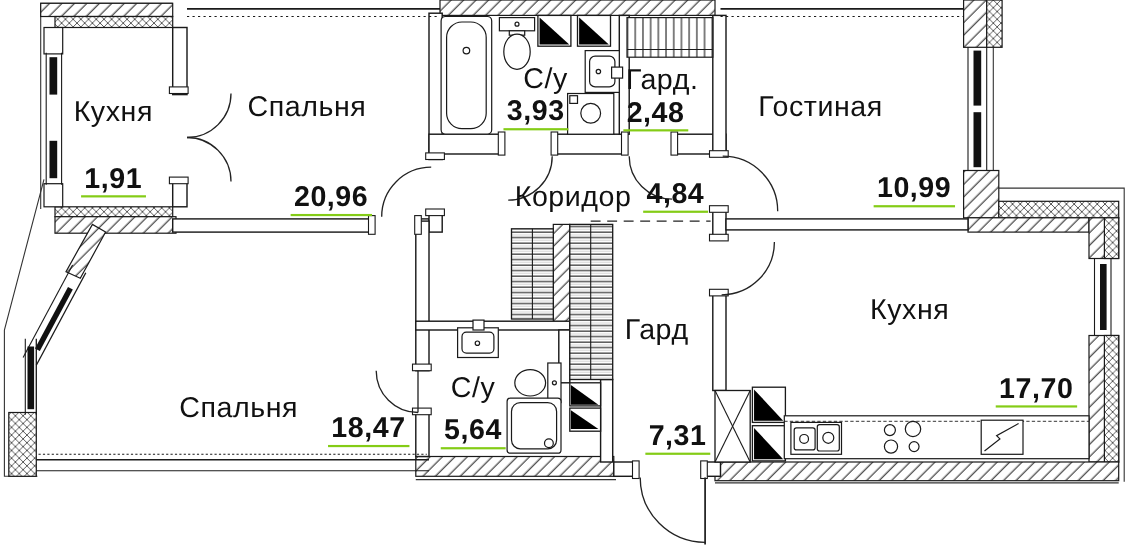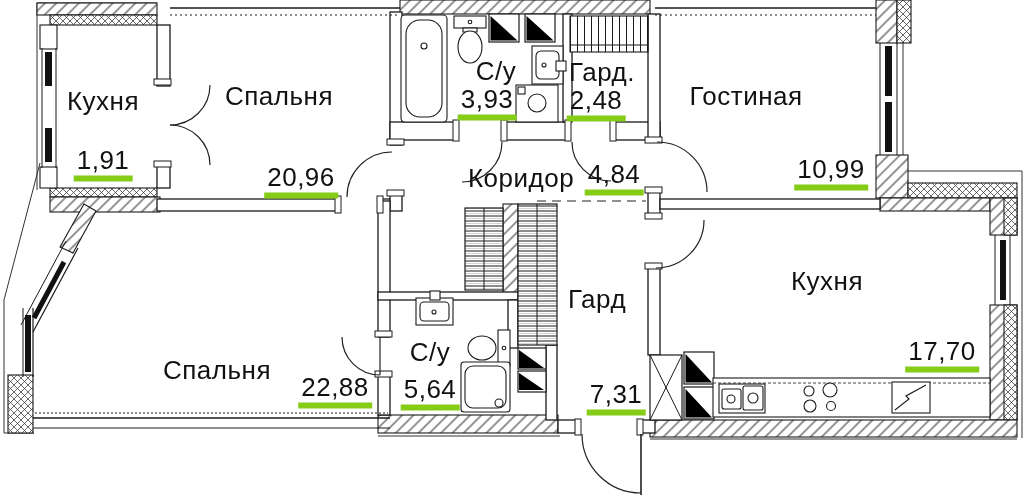--- a/index.html
+++ b/index.html
@@ -1,21 +1,21 @@
 <!DOCTYPE html>
 <html><head>
 <meta charset="utf-8">
 <style>
   html,body{margin:0;padding:0;background:#fff;}
   #stage{position:relative;width:1031px;height:500px;background:#fff;overflow:hidden;
          font-family:"Liberation Sans","DejaVu Sans",sans-serif;}
   #stage svg{position:absolute;left:0;top:0;}
   .lbl{position:absolute;transform:translate(-50%,-50%);font-size:26px;color:#111;
        white-space:nowrap;letter-spacing:.5px;line-height:1;}
-  .area{border-bottom:6px solid #84cc16;padding:0 3px 3px;}
+  .area{border-bottom:2px solid #84cc16;padding:0 3px 3px;font-weight:bold;}
 </style>
 </head>
 <body>
 
 <div id="stage">
 <svg width="1031" height="500" viewBox="0 0 1031 500">
   <defs>
     <pattern id="hatch" width="8" height="8" patternUnits="userSpaceOnUse" patternTransform="rotate(45)">
       <rect width="8" height="8" fill="#fff"></rect>
       <line x1="2" y1="0" x2="2" y2="8" stroke="#2a2a2a" stroke-width="1"></line>
@@ -250,17 +250,17 @@
   <div class="lbl" style="left:521px;top:178px">Коридор</div>
   <div class="lbl area" style="left:614px;top:178px">4,84</div>
 
   <div class="lbl" style="left:597px;top:299px">Гард</div>
   <div class="lbl area" style="left:616px;top:398px">7,31</div>
 
   <div class="lbl" style="left:827px;top:281px">Кухня</div>
   <div class="lbl area" style="left:942px;top:355px">17,70</div>
 
   <div class="lbl" style="left:217px;top:370px">Спальня</div>
-  <div class="lbl area" style="left:335px;top:391px">22,88</div>
+  <div class="lbl area" style="left:335px;top:391px">18,47</div>
 
   <div class="lbl" style="left:430px;top:352px">С/у</div>
   <div class="lbl area" style="left:430px;top:393px">5,64</div>
 </div>
 
 </body></html>

